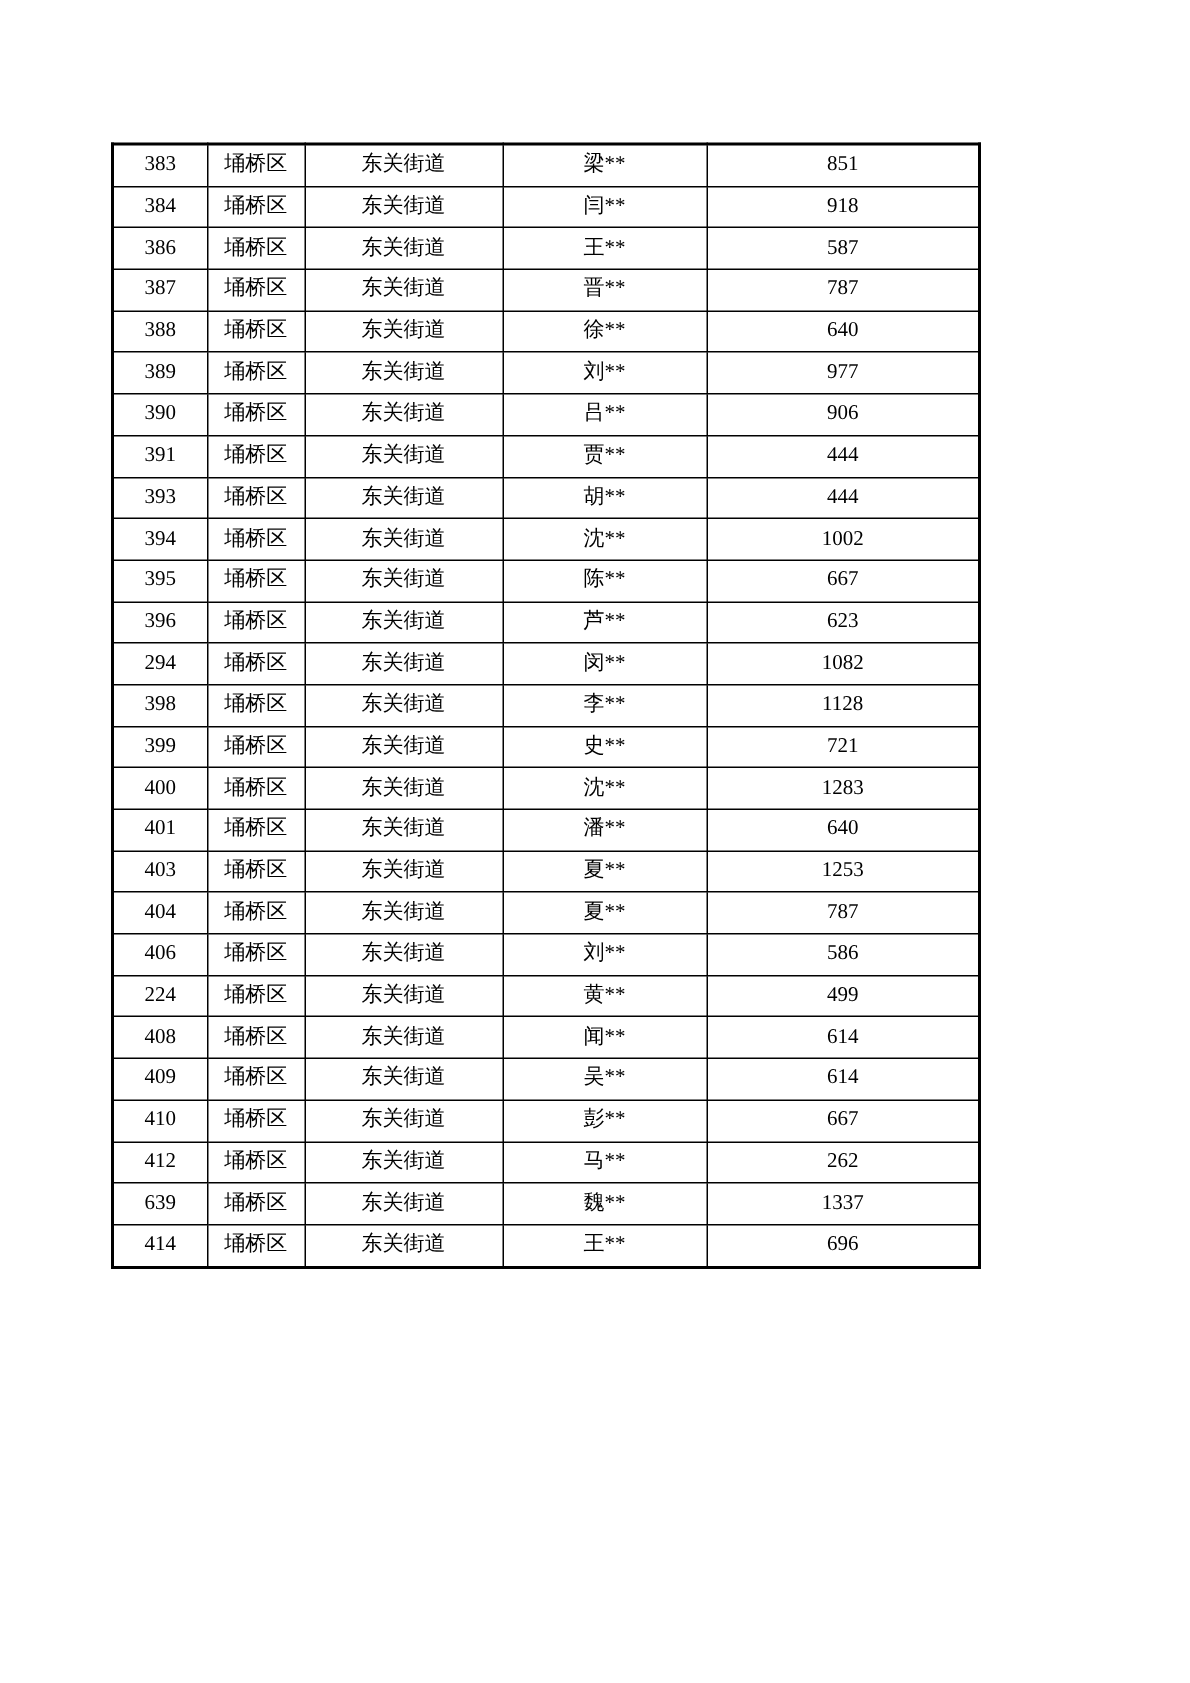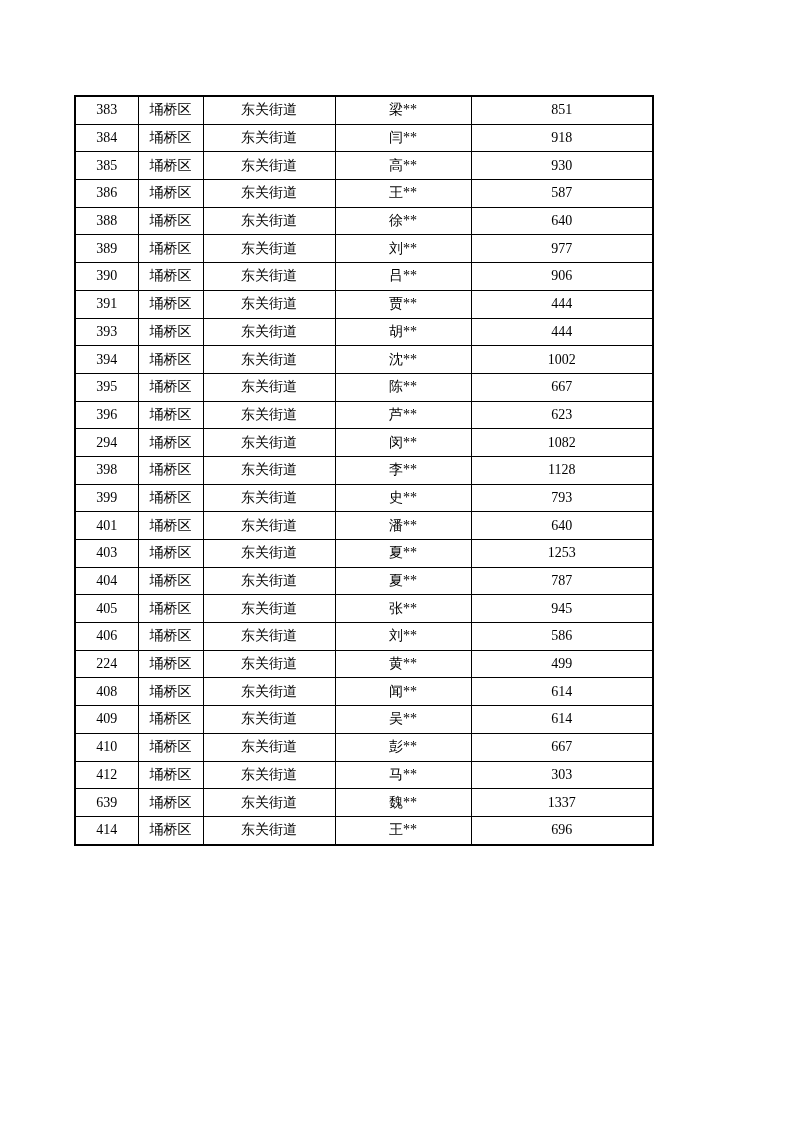--- a/index.html
+++ b/index.html
@@ -63,34 +63,34 @@
           <td>851</td>
         </tr>
         <tr>
           <td>384</td>
           <td>埇桥区</td>
           <td>东关街道</td>
           <td>闫**</td>
           <td>918</td>
         </tr>
         <tr>
-          <td>385</td>
-          <td>埇桥区</td>
-          <td>东关街道</td>
-          <td>高**</td>
-          <td>930</td>
-        </tr>
-        <tr>
           <td>386</td>
           <td>埇桥区</td>
           <td>东关街道</td>
           <td>王**</td>
           <td>587</td>
         </tr>
         <tr>
+          <td>387</td>
+          <td>埇桥区</td>
+          <td>东关街道</td>
+          <td>晋**</td>
+          <td>787</td>
+        </tr>
+        <tr>
           <td>388</td>
           <td>埇桥区</td>
           <td>东关街道</td>
           <td>徐**</td>
           <td>640</td>
         </tr>
         <tr>
           <td>389</td>
           <td>埇桥区</td>
           <td>东关街道</td>
@@ -151,21 +151,28 @@
           <td>埇桥区</td>
           <td>东关街道</td>
           <td>李**</td>
           <td>1128</td>
         </tr>
         <tr>
           <td>399</td>
           <td>埇桥区</td>
           <td>东关街道</td>
           <td>史**</td>
-          <td>793</td>
+          <td>721</td>
+        </tr>
+        <tr>
+          <td>400</td>
+          <td>埇桥区</td>
+          <td>东关街道</td>
+          <td>沈**</td>
+          <td>1283</td>
         </tr>
         <tr>
           <td>401</td>
           <td>埇桥区</td>
           <td>东关街道</td>
           <td>潘**</td>
           <td>640</td>
         </tr>
         <tr>
           <td>403</td>
@@ -175,27 +182,20 @@
           <td>1253</td>
         </tr>
         <tr>
           <td>404</td>
           <td>埇桥区</td>
           <td>东关街道</td>
           <td>夏**</td>
           <td>787</td>
         </tr>
         <tr>
-          <td>405</td>
-          <td>埇桥区</td>
-          <td>东关街道</td>
-          <td>张**</td>
-          <td>945</td>
-        </tr>
-        <tr>
           <td>406</td>
           <td>埇桥区</td>
           <td>东关街道</td>
           <td>刘**</td>
           <td>586</td>
         </tr>
         <tr>
           <td>224</td>
           <td>埇桥区</td>
           <td>东关街道</td>
@@ -221,21 +221,21 @@
           <td>埇桥区</td>
           <td>东关街道</td>
           <td>彭**</td>
           <td>667</td>
         </tr>
         <tr>
           <td>412</td>
           <td>埇桥区</td>
           <td>东关街道</td>
           <td>马**</td>
-          <td>303</td>
+          <td>262</td>
         </tr>
         <tr>
           <td>639</td>
           <td>埇桥区</td>
           <td>东关街道</td>
           <td>魏**</td>
           <td>1337</td>
         </tr>
         <tr>
           <td>414</td>

